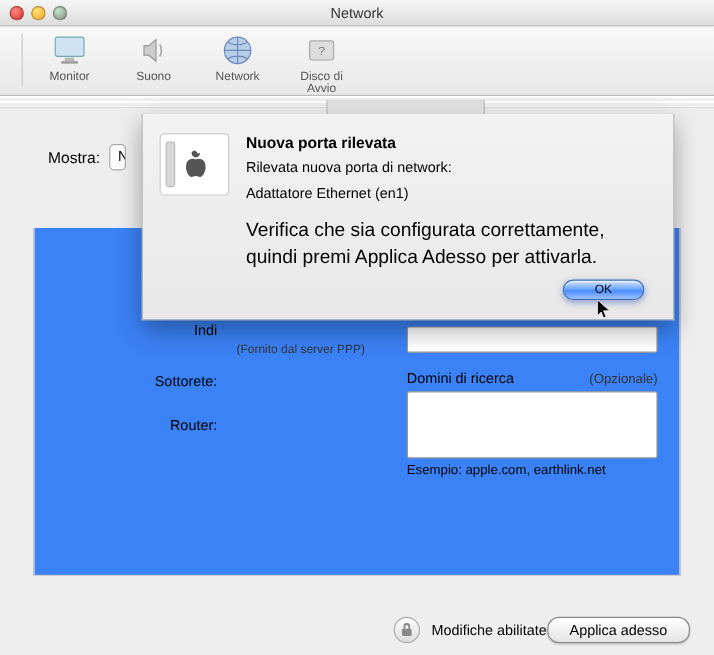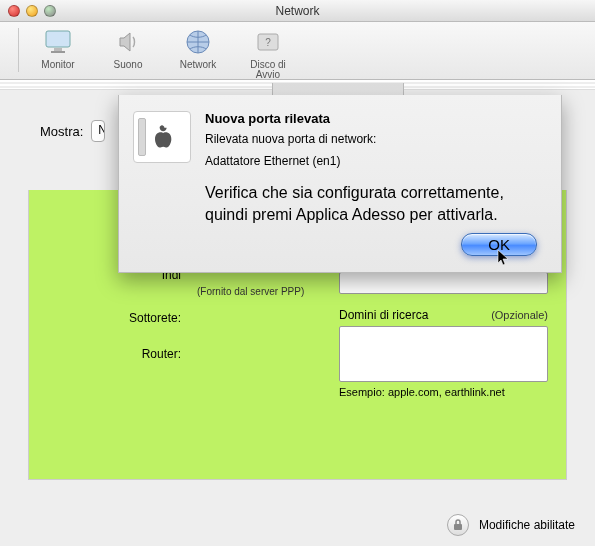--- a/index.html
+++ b/index.html
@@ -64,21 +64,21 @@
     overflow: hidden;
   }
   .panel {
     position: absolute;
     left: 28px;
     right: 28px;
     top: 100px;
     bottom: 10px;
     border: 1px solid #ccc;
     border-top: none;
-    background: #bef264;
+    background: #3b82f6;
   }
   .panel-inner {
     position: relative;
     height: 100%;
     padding: 16px 20px;
   }
   .row { display: flex; align-items: center; margin-bottom: 8px; }
   .flbl { width: 140px; text-align: right; font-size: 12px; padding-right: 8px; }
   .hint { font-size: 10px; color: #333; margin-left: 148px; margin-top: -4px; margin-bottom: 14px; }
   .rlbl { font-size: 12px; }
@@ -165,21 +165,21 @@
   .sheet-title { font-weight: bold; font-size: 13px; margin-bottom: 6px; }
   .sheet-msg { font-size: 12px; margin-bottom: 8px; }
   .sheet-sub { font-size: 12px; margin-bottom: 14px; }
   .sheet-verify { font-size: 16px; margin-bottom: 8px; line-height: 1.35; }
   .sheet-actions { display: flex; justify-content: flex-end; padding-right: 4px; position: relative; }
   .ok-btn {
     background: linear-gradient(#d6e8ff, #6fa8ff 45%, #4a8cff 55%, #9cc4ff);
     border: 1px solid #3a6db8;
     border-radius: 11px;
     padding: 2px 26px;
-    font-size: 15px;
+    font-size: 10px;
     color: #000;
     box-shadow: 0 2px 6px rgba(40,80,180,0.5), inset 0 1px 1px rgba(255,255,255,0.7);
     cursor: default;
   }
   .cursor {
     position: absolute;
     right: 30px;
     top: 16px;
     font-size: 14px;
     color: #000;
@@ -291,20 +291,23 @@
     <div class="lock">
       <span>
         <svg width="12" height="12" viewBox="0 0 12 12">
             <rect x="2" y="5" width="8" height="6" rx="1" fill="#888"></rect>
             <path d="M4 5V3a2 2 0 014 0v2" fill="none" stroke="#888" stroke-width="1.5"></path>
           </svg>
       </span>
     </div>
     <span>Modifiche abilitate</span>
   </div>
+  <button class="aqua-btn">
+    <span>Applica adesso</span>
+  </button>
 </div>
 
 <div class="sheet-top"></div>
 <div class="sheet">
   <div class="sheet-body">
     <div class="sheet-icon">
       <div class="tab"></div>
       <svg width="28" height="28" viewBox="0 0 24 24">
           <path d="M16 4c0 1.5-1.5 3-3 3s-3-1.5-3-3c0-.3 0-.6.1-.8C10.8 2.4 12 2 12 2s1.2.4 1.9 1.2c.1.2.1.5.1.8zm-5 4c-3 0-5 2-5 6 0 3 2 7 4 7 1 0 1.5-.7 3-.7s2 .7 3 .7c2 0 4-4 4-7 0-4-2-6-5-6-1 0-1.5.5-2 .5S12 8 11 8z" fill="#555"></path>
         </svg>

